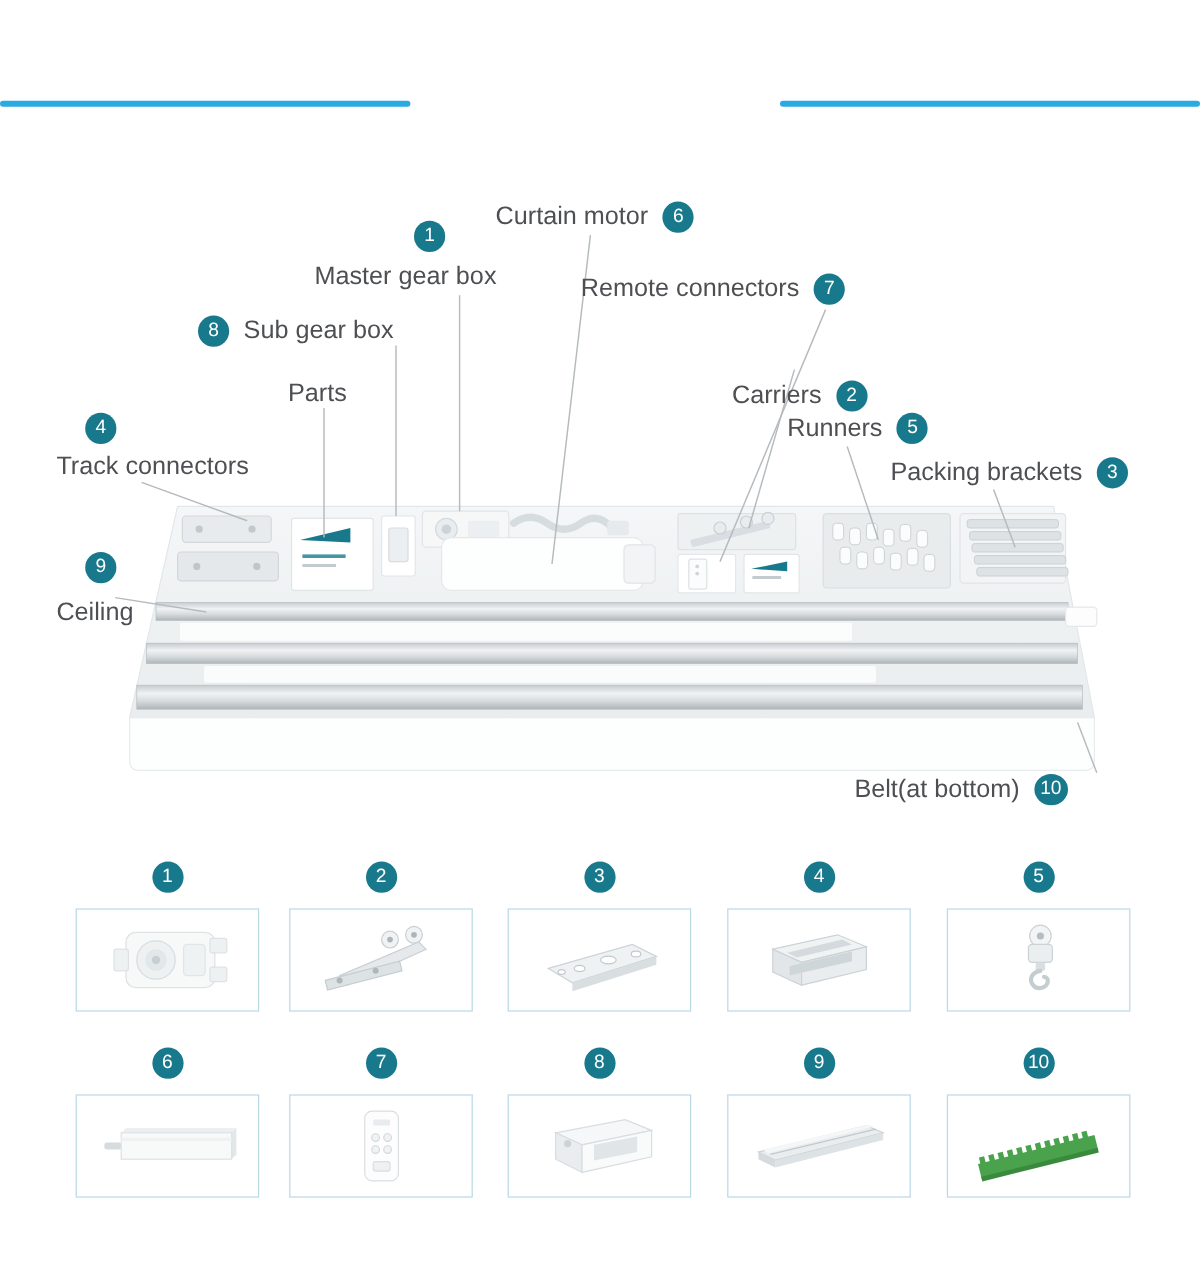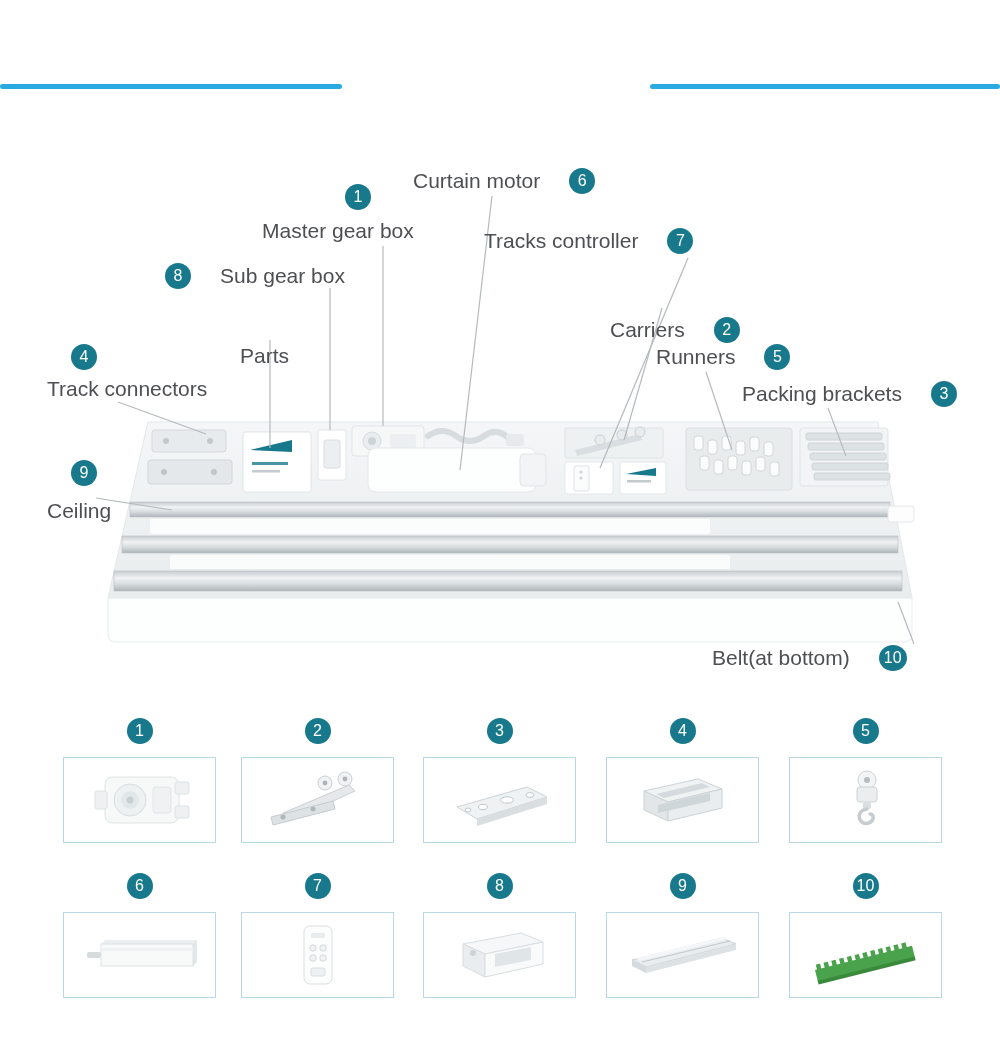--- a/index.html
+++ b/index.html
@@ -13,21 +13,21 @@
   .page{position:relative;width:1000px;height:1059px;background:#fff;overflow:hidden;}
 
   
   .hline{position:absolute;top:84px;height:5px;background:var(--accent);border-radius:3px;}
   .hline.left{left:0;width:342px;}
   .hline.right{left:650px;width:350px;}
   .title{position:absolute;top:60px;left:0;width:100%;text-align:center;
          font-size:43px;color:var(--accent);font-weight:400;letter-spacing:0.5px;}
 
   
-  .lbl{position:absolute;display:flex;align-items:center;gap:29px;
+  .lbl{position:absolute;display:flex;align-items:center;gap:12px;
        font-size:21px;color:var(--label);white-space:nowrap;z-index:3;}
   .badge{display:flex;align-items:center;justify-content:center;
          width:26px;height:26px;border-radius:50%;background:var(--badge);
          color:#fff;font-size:16px;line-height:1;flex:0 0 auto;}
   .badge.wide{width:28px;}
   .badge.abs{position:absolute;z-index:3;}
 
   .diagram-svg{position:absolute;left:0;top:150px;z-index:1;}
 
   
@@ -175,35 +175,35 @@
     <span>Curtain motor</span>
     <span class="badge">6</span>
   </div>
 
   <span class="badge abs" style="left:345px;top:184px;">1</span>
   <div class="lbl" style="left:262px;top:219px;">
     <span>Master gear box</span>
   </div>
 
   <div class="lbl" style="left:484px;top:228px;">
-    <span>Tracks controller</span>
+    <span>Remote connectors</span>
     <span class="badge">7</span>
   </div>
 
   <div class="lbl" style="left:165px;top:263px;">
     <span class="badge">8</span>
     <span>Sub gear box</span>
   </div>
 
   <div class="lbl" style="left:610px;top:281px;margin-top:36px;">
     <span>Carriers</span>
     <span class="badge">2</span>
   </div>
 
-  <div class="lbl" style="left:240px;top:316px;margin-top:28px;">
+  <div class="lbl" style="left:240px;top:316px;">
     <span>Parts</span>
   </div>
 
   <span class="badge abs" style="left:71px;top:344px;">4</span>
   <div class="lbl" style="left:47px;top:377px;">
     <span>Track connectors</span>
   </div>
 
   <div class="lbl" style="left:656px;top:344px;text-align:center;">
     <span>Runners</span>

